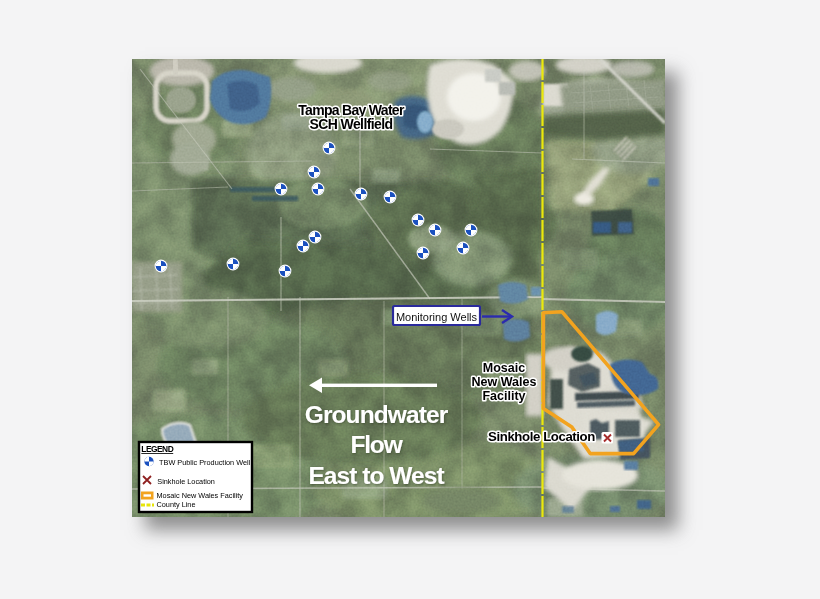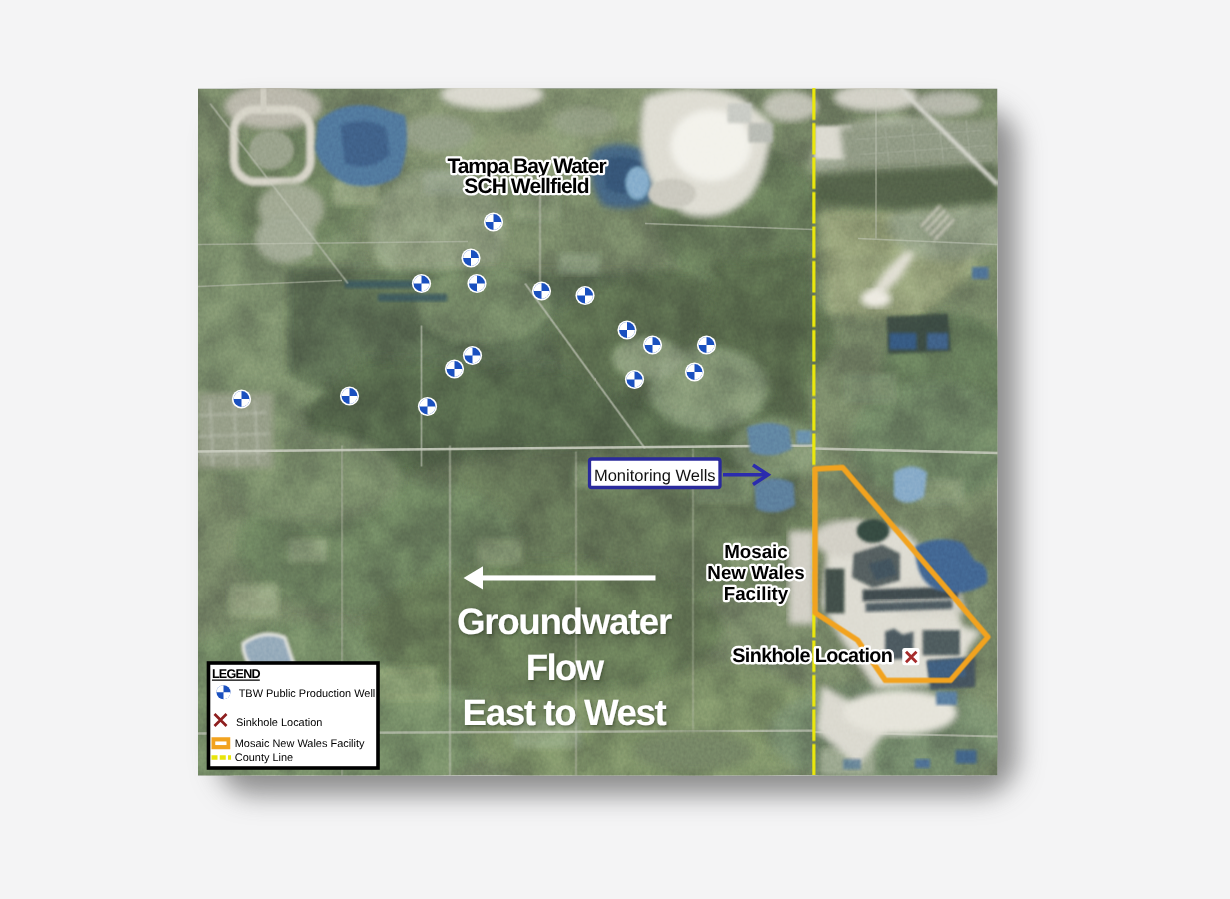--- a/index.html
+++ b/index.html
@@ -1,17 +1,17 @@
 <!DOCTYPE html>
 <html><head>
 <meta charset="utf-8">
 <style>
 html,body{margin:0;padding:0;}
 body{width:820px;height:599px;background:#f4f4f5;font-family:"Liberation Sans",sans-serif;overflow:hidden;position:relative;}
-#map{position:absolute;left:132px;top:59px;width:533px;height:458px;box-shadow:13px 13px 17px rgba(80,80,80,0.62);border-radius:25px;}
+#map{position:absolute;left:132px;top:59px;width:533px;height:458px;box-shadow:13px 13px 17px rgba(80,80,80,0.62);}
 </style>
 </head>
 <body>
 
 <div id="map">
 <svg width="533" height="458" viewBox="0 0 533 458">
 <defs>
 <filter id="soft3">
           <feGaussianBlur stdDeviation="3"></feGaussianBlur>
         </filter>

